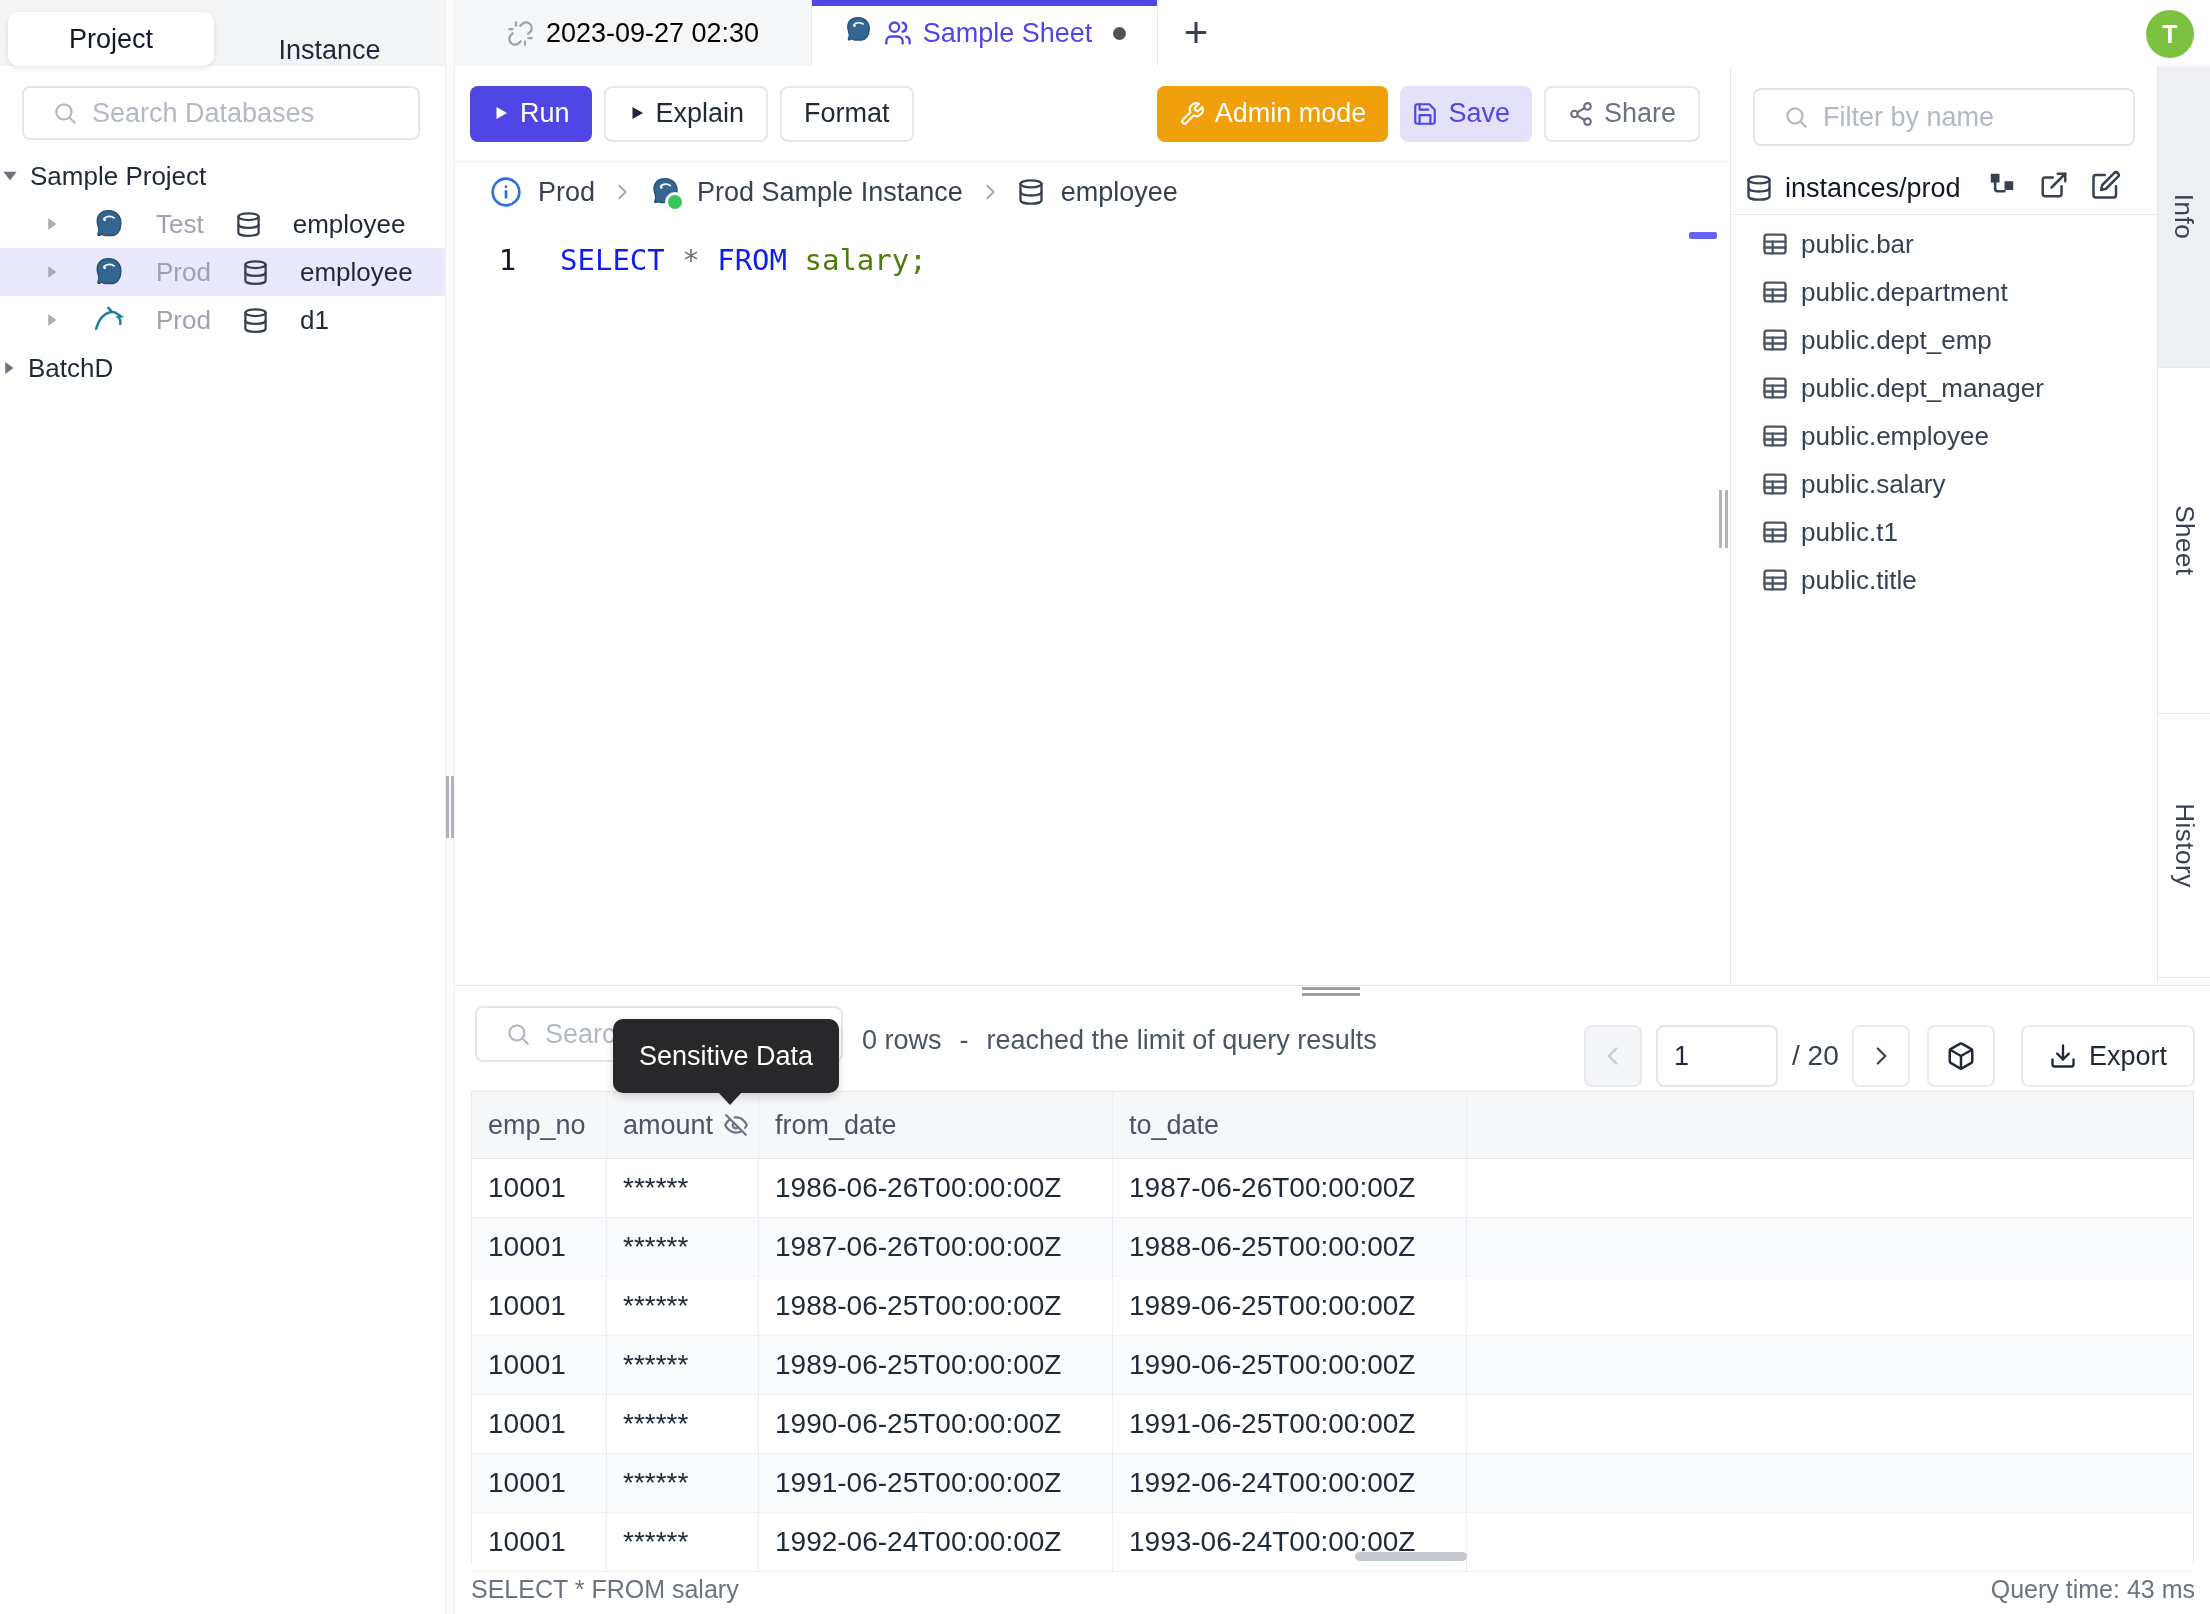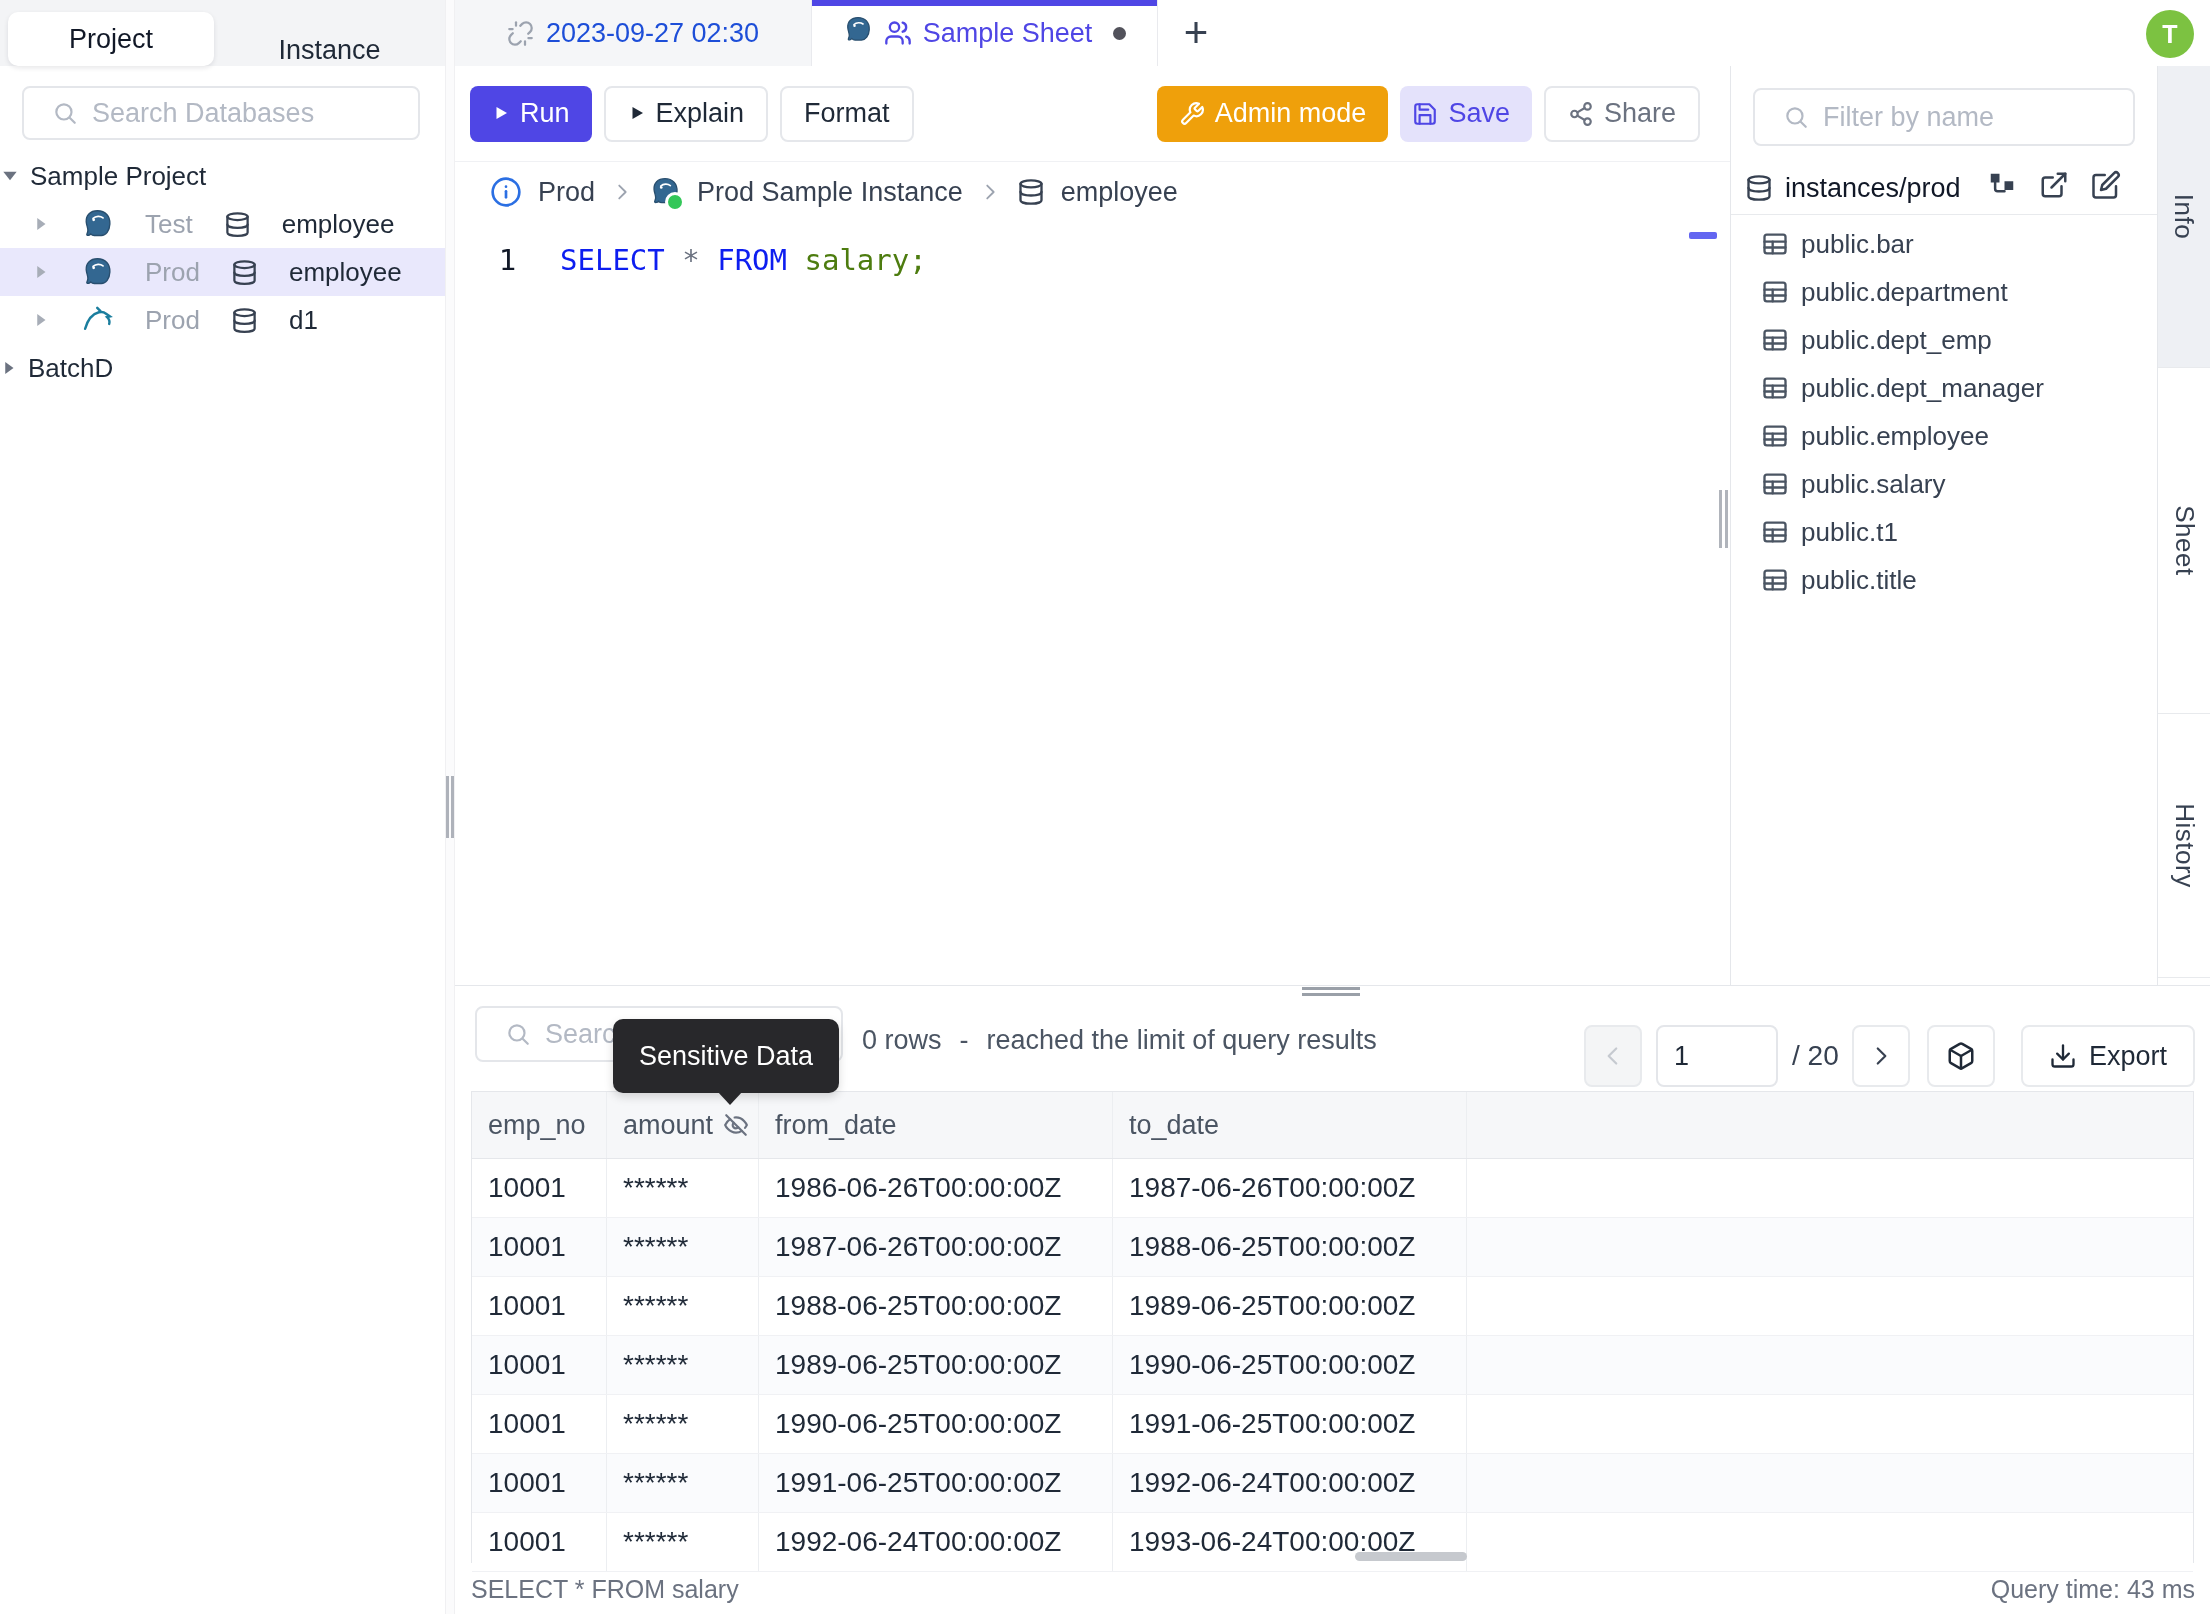--- a/index.html
+++ b/index.html
@@ -16,37 +16,37 @@
   .seg-pill{margin-left:8px;width:206px;height:54px;background:#fff;border-radius:10px;
             box-shadow:0 2px 5px rgba(15,23,42,.10);display:flex;align-items:center;justify-content:center;
             font-size:27px;font-weight:500;color:#111827;}
   .seg-plain{flex:1;display:flex;align-items:center;justify-content:center;font-size:27px;color:#1f2937;}
   .search-box{display:flex;align-items:center;gap:12px;border:2px solid #e4e6ea;border-radius:8px;
               padding:0 28px;box-sizing:border-box;background:#fff;color:#b3b9c4;}
   .search-box input{border:none;outline:none;font-size:27px;width:100%;color:#374151;background:transparent;}
   .sb-search{left:22px;top:86px;width:398px;height:54px;}
   .tree{left:0;top:152px;width:445px;}
   .tree-row{height:48px;display:flex;align-items:center;gap:10px;font-size:26px;}
-  .tree-row.child{padding-left:32px;gap:31px;}
+  .tree-row.child{padding-left:43px;gap:31px;}
   .tree-row.selected{background:var(--selected-tree,#e9e8fc);}
   .env{color:#9ca3af;}
   .dbn,.proj{color:#1f2937;}
   .caret{display:flex;}
   .icon-eng{width:33px;height:33px;display:flex;}
   .icon-db{color:#374151;display:flex;}
 
   
   .vdiv{left:445px;top:0;width:10px;height:1614px;background:#fbfbfc;
         border-left:1px solid #f0f0f2;border-right:1px solid #f0f0f2;box-sizing:border-box;}
   .vbar{width:2.5px;height:62px;background:#aeb2ba;}
 
   
   .tabbar{left:455px;top:0;width:1755px;height:66px;background:#fff;border-bottom:1px solid #e5e7eb;}
   .tab-time{left:0;top:0;width:357px;height:66px;background:#f5f6f8;border-right:1px solid #e9eaee;
-            display:flex;align-items:center;justify-content:center;gap:12px;color:#1d4ed8;font-size:27px;box-sizing:border-box;}
+            display:flex;align-items:center;justify-content:center;gap:12px;color:#000000;font-size:27px;box-sizing:border-box;}
   .tab-active{left:357px;top:0;width:346px;height:66px;background:#fff;border-right:1px solid #e9eaee;
               display:flex;align-items:center;justify-content:center;gap:11px;color:var(--accent,#4f46e5);
               font-size:27px;box-sizing:border-box;}
   .tab-active::before{content:"";position:absolute;top:0;left:0;right:0;height:6px;background:var(--accent,#4f46e5);}
   .dirty-dot{width:13px;height:13px;border-radius:50%;background:#52525b;margin-left:10px;}
   .newtab{left:718px;top:10px;width:46px;height:46px;display:flex;align-items:center;justify-content:center;
           font-size:42px;font-weight:300;color:#374151;}
   .avatar{left:1691px;top:10px;width:48px;height:48px;border-radius:50%;background:var(--avatar-green,#7cc241);
           color:#fff;display:flex;align-items:center;justify-content:center;font-size:25px;font-weight:700;}
 

